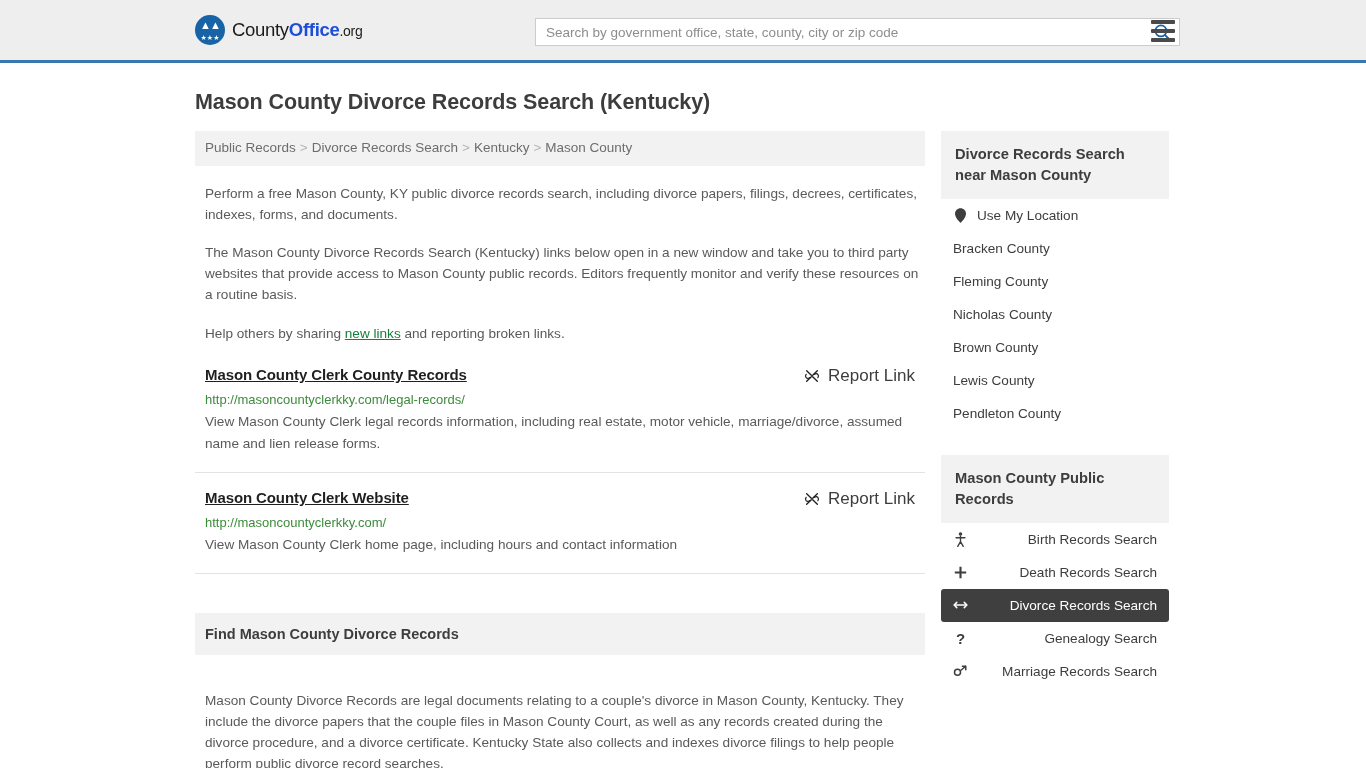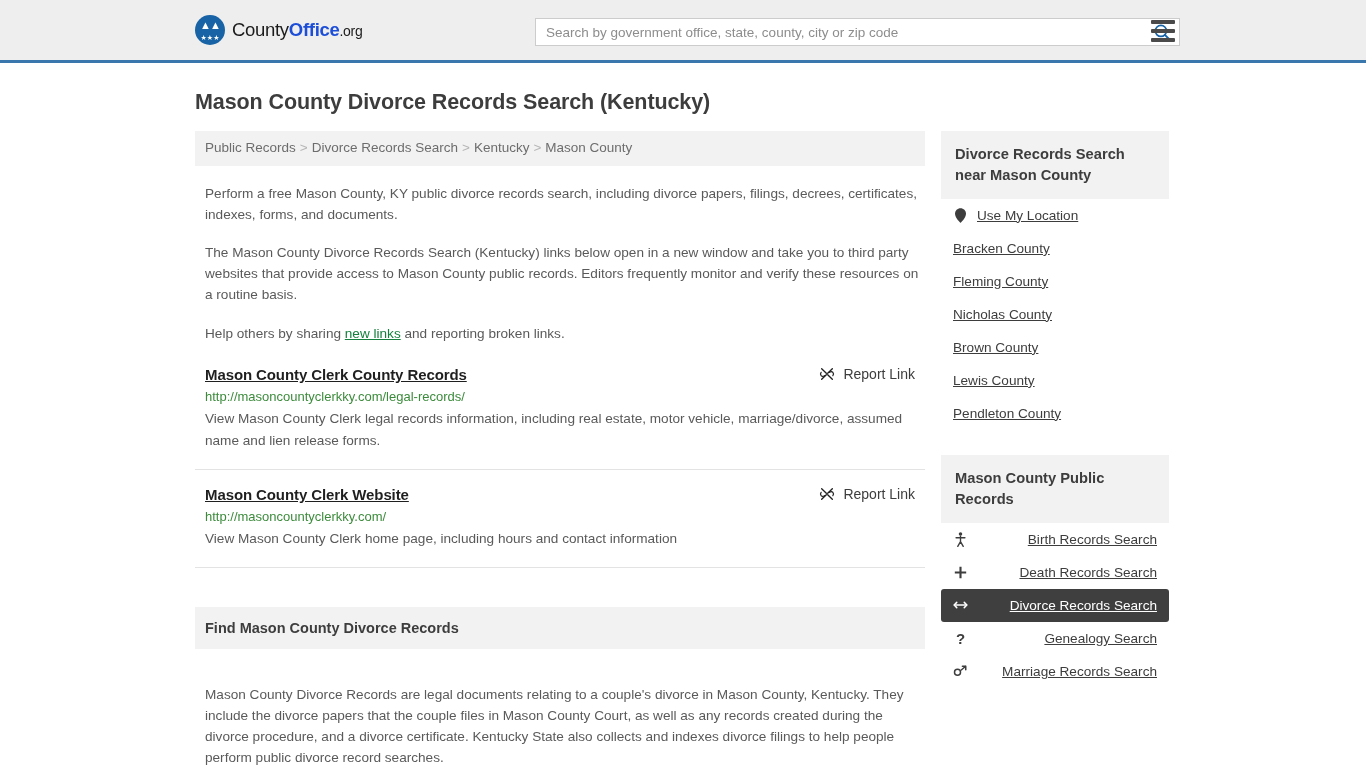--- a/index.html
+++ b/index.html
@@ -170,21 +170,21 @@
   }
   .result-title {
     font-size: 15px;
     font-weight: bold;
     color: #1f1f1f;
     text-decoration: underline;
     letter-spacing: -0.1px;
   }
   .report-link {
     display: flex; align-items: center; gap: 8px;
-    color: #3d3d3d; font-size: 14px;
+    color: #3d3d3d; font-size: 17px;
     text-decoration: none;
     white-space: nowrap;
     padding-right: 10px;
     cursor: pointer;
   }
   .unlink-icon { display: block; }
   .result-url {
     display: block;
     margin-top: 6px;
     font-size: 13px;
@@ -229,21 +229,21 @@
   .side-list li { margin: 0; }
   .side-row {
     display: flex;
     align-items: center;
     gap: 9px;
     padding: 9px 12px;
     text-decoration: none;
     color: #3d3d3d;
     font-size: 13.6px;
   }
-  .side-row .label { text-decoration: underline; }
+  .side-row .label { }
   .side-row .ico {
     width: 15px; flex: 0 0 15px;
     text-align: center;
     color: #3d3d3d;
     font-size: 13px;
     line-height: 1;
     display: flex; align-items: center; justify-content: center;
   }
   .side-row.active {
     background: #3f3f3f;

